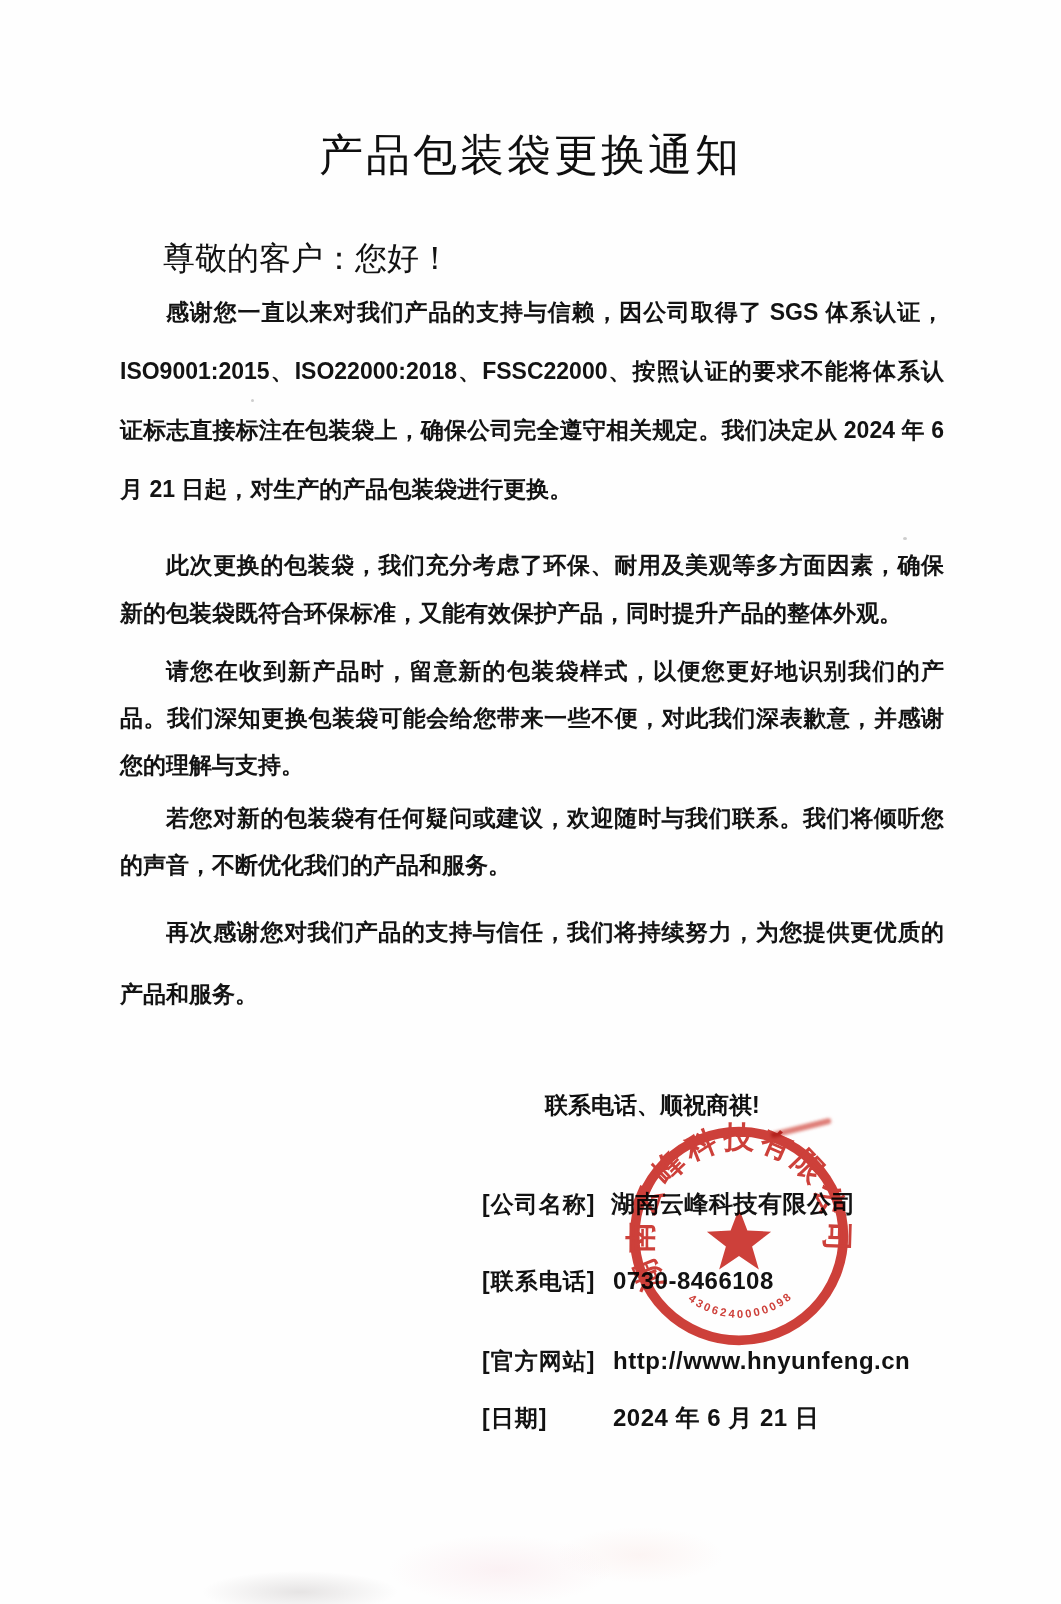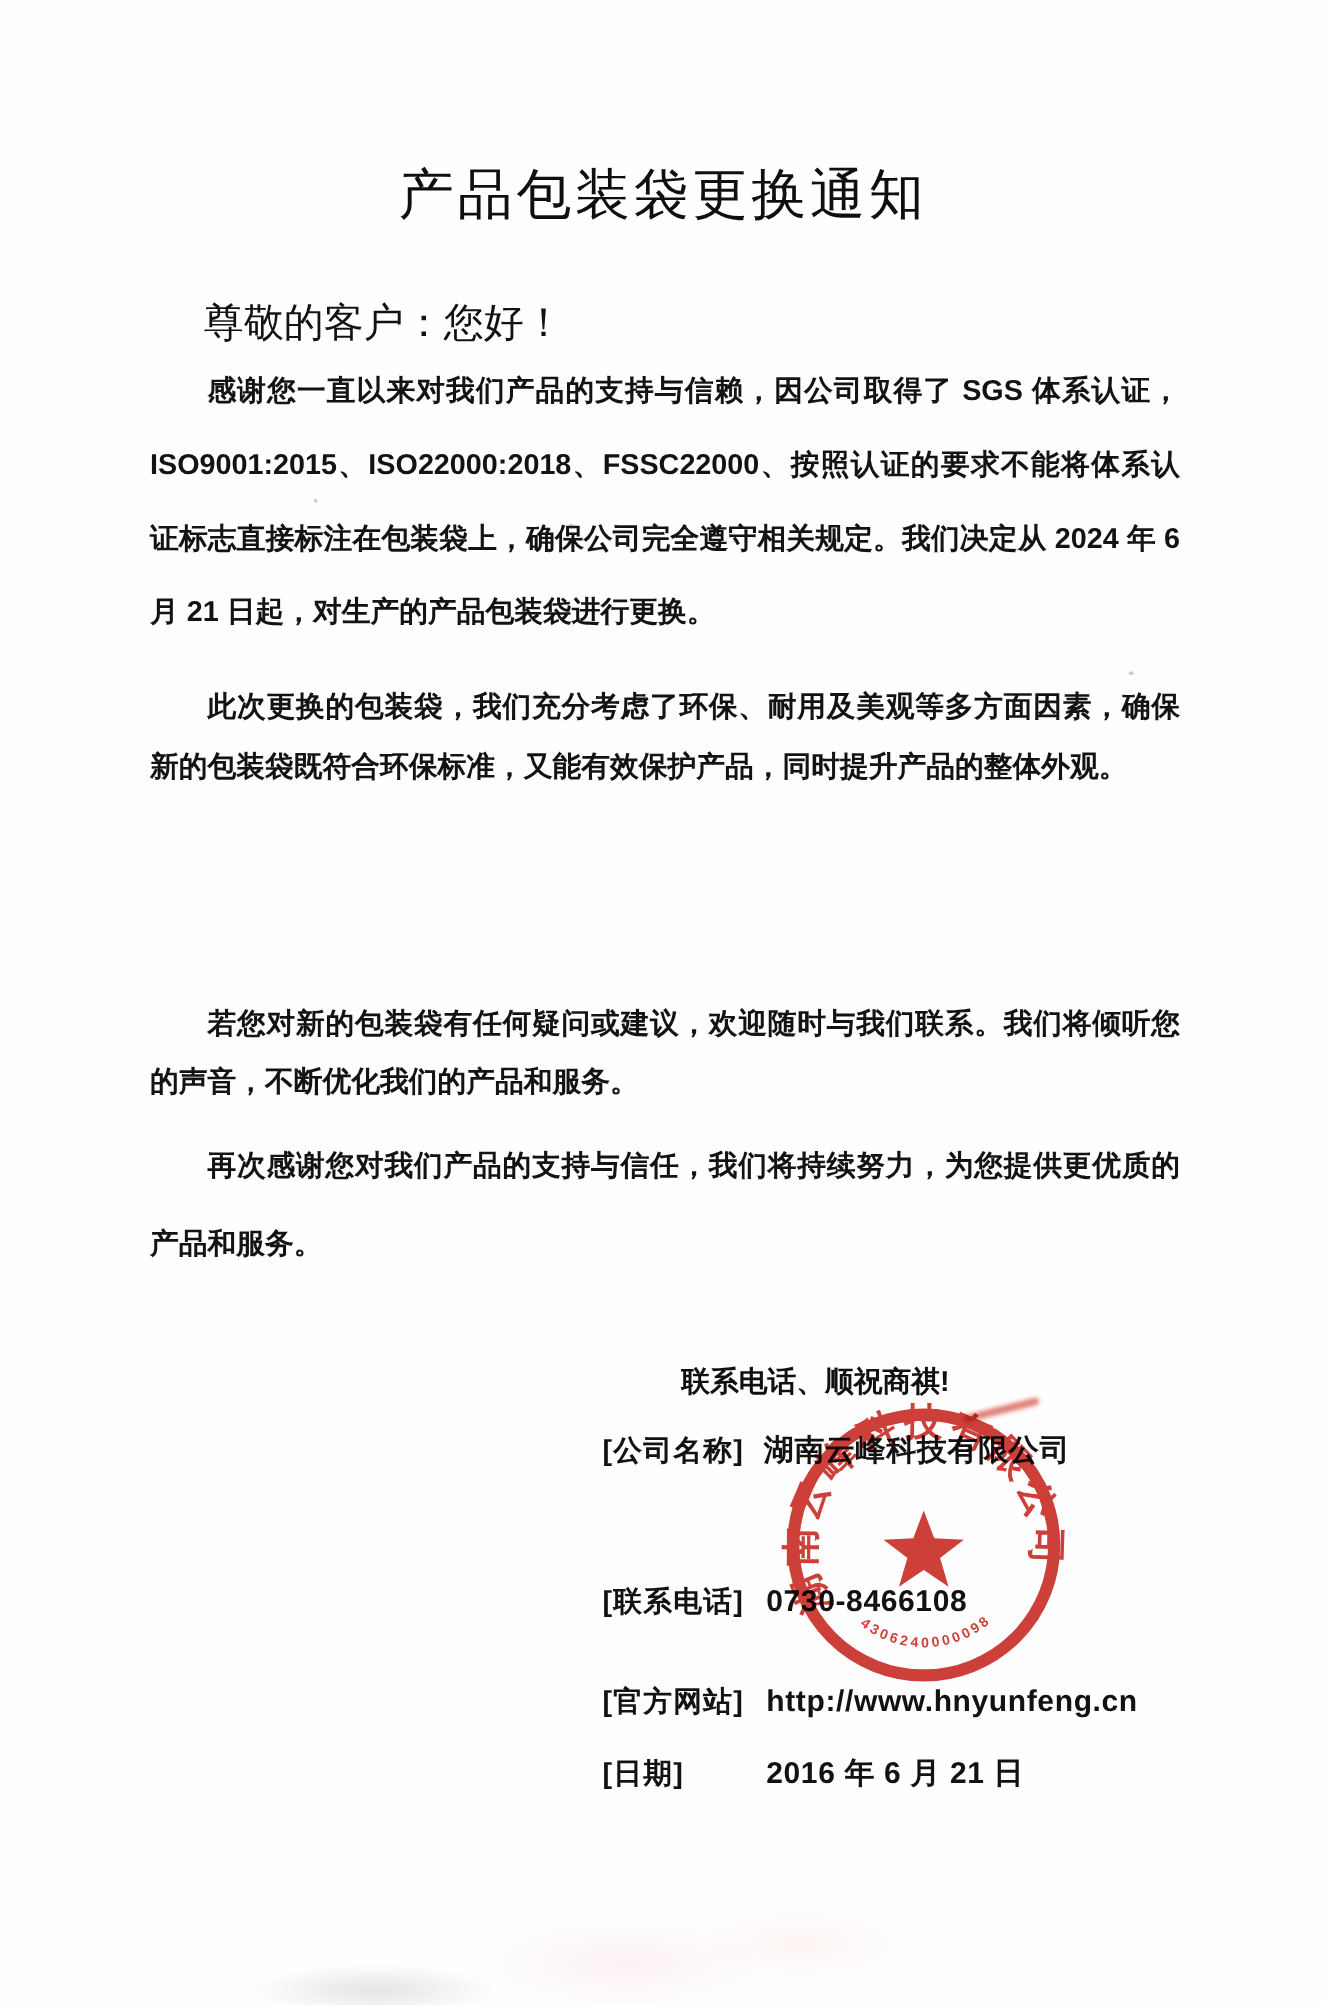--- a/index.html
+++ b/index.html
@@ -55,21 +55,21 @@
   }
   .info-row {
     position: absolute; left: 482px;
     display: flex; align-items: baseline;
     font-size: 23px; font-weight: 800;
     color: #121212;
     white-space: nowrap;
   }
   .info-row .label { display: inline-block; min-width: 131px; letter-spacing: 1px; }
   .info-row .value { font-size: 24px; letter-spacing: 0.5px; }
-  .row-company { top: 1144px; align-items: flex-end; }
+  .row-company { top: 1188px; align-items: flex-end; }
   .row-phone   { top: 1266px; }
   .row-site    { top: 1346px; }
   .row-date    { top: 1402px; }
   .row-company .label { min-width: 129px; }
   .stamp {
     position: absolute; left: 606px; top: 1103px;
     width: 266px; height: 266px;
     mix-blend-mode: multiply;
     opacity: 0.88;
   }
@@ -96,40 +96,41 @@
 <body>
 
 <div class="page">
 
   <h1 class="doc-title">产品包装袋更换通知</h1>
 
   <div class="greeting">尊敬的客户：您好！</div>
 
   <p class="para p1">感谢您一直以来对我们产品的支持与信赖，因公司取得了 SGS 体系认证，ISO9001:2015、ISO22000:2018、FSSC22000、按照认证的要求不能将体系认证标志直接标注在包装袋上，确保公司完全遵守相关规定。我们决定从 2024 年 6 月 21 日起，对生产的产品包装袋进行更换。</p>
   <p class="para p2">此次更换的包装袋，我们充分考虑了环保、耐用及美观等多方面因素，确保新的包装袋既符合环保标准，又能有效保护产品，同时提升产品的整体外观。</p>
+  <p class="para p3">请您在收到新产品时，留意新的包装袋样式，以便您更好地识别我们的产品。我们深知更换包装袋可能会给您带来一些不便，对此我们深表歉意，并感谢您的理解与支持。</p>
   <p class="para p4">若您对新的包装袋有任何疑问或建议，欢迎随时与我们联系。我们将倾听您的声音，不断优化我们的产品和服务。</p>
   <p class="para p5">再次感谢您对我们产品的支持与信任，我们将持续努力，为您提供更优质的产品和服务。</p>
 
   <div class="closing">联系电话、顺祝商祺!</div>
 
   <div class="info-row row-company">
     <span class="label">[公司名称]</span>
     <span class="value">湖南云峰科技有限公司</span>
   </div>
   <div class="info-row row-phone">
     <span class="label">[联系电话]</span>
     <span class="value">0730-8466108</span>
   </div>
   <div class="info-row row-site">
     <span class="label">[官方网站]</span>
     <span class="value">http://www.hnyunfeng.cn</span>
   </div>
   <div class="info-row row-date">
     <span class="label">[日期]</span>
-    <span class="value">2016 年 6 月 21 日</span>
+    <span class="value">2024 年 6 月 21 日</span>
   </div>
 
   <svg class="stamp" viewBox="0 0 260 260" xmlns="http://www.w3.org/2000/svg">
     <defs>
       <path id="ringTextPath" d="M 59.6 179.3 A 86 86 0 1 1 200.4 179.3" fill="none"></path>
       <path id="codeTextPath" d="M 78.6 191.3 A 80 80 0 0 0 181.4 191.3" fill="none"></path>
     </defs>
     <circle cx="130" cy="130" r="102" fill="none" stroke="#c8251e" stroke-width="9.5"></circle>
     <text font-size="30" font-weight="bold" letter-spacing="4" fill="#c8251e" font-family="Liberation Sans, sans-serif">
       <textPath href="#ringTextPath" startOffset="2">湖南云峰科技有限公司</textPath>

